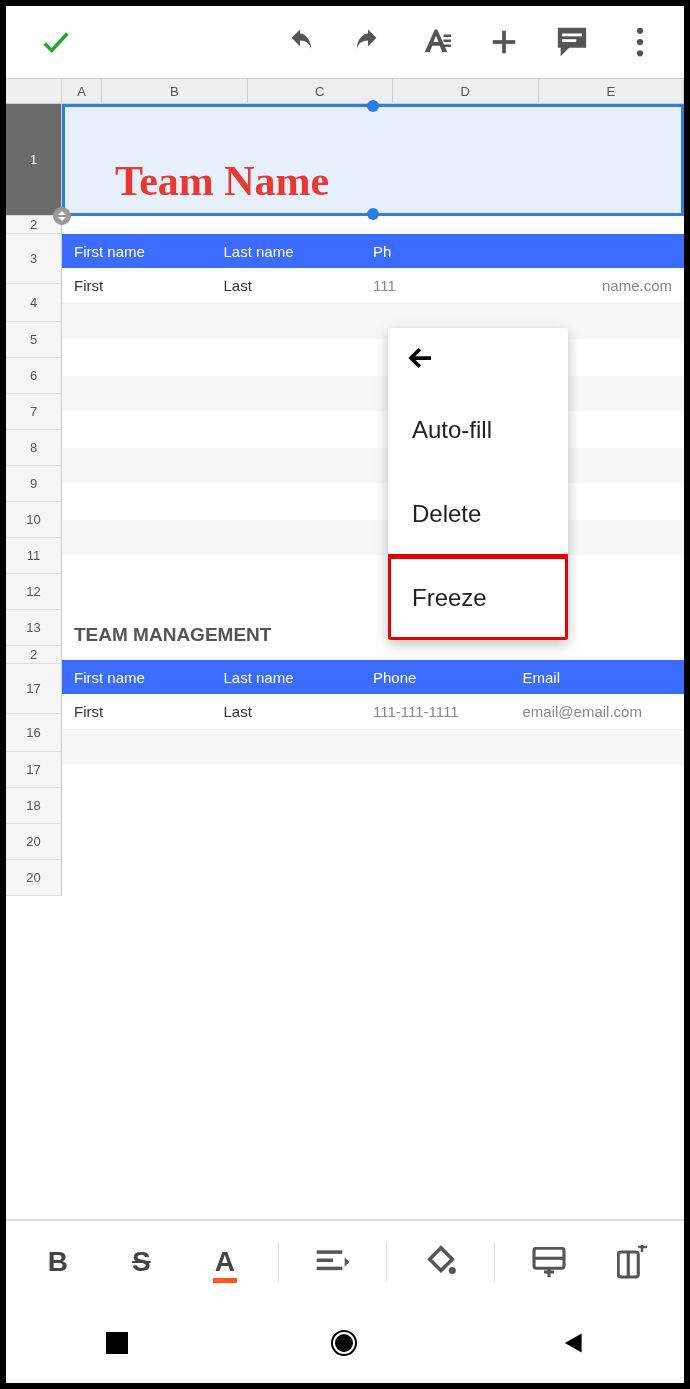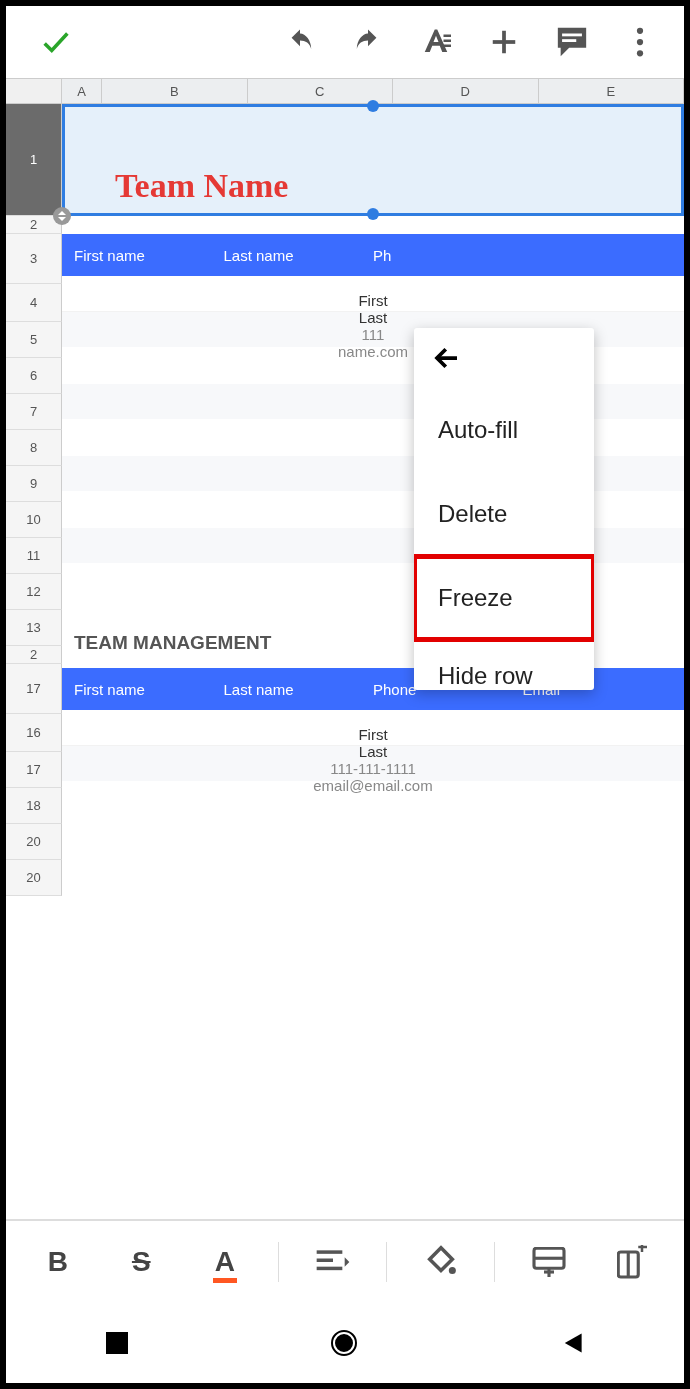--- a/index.html
+++ b/index.html
@@ -61,21 +61,21 @@
     height:112px;
     background:#e5f0fa;
     border:3px solid #2f7de1;
     position:relative;
   }
   .row1-selected .title {
     position:absolute;
     left:50px; bottom:8px;
     font-family: Georgia, 'Times New Roman', serif;
     font-weight: 900;
-    font-size:34px;
+    font-size:42px;
     color:#e53935;
   }
   .sel-handle-top, .sel-handle-bottom {
     position:absolute;
     width:12px; height:12px; background:#2f7de1; border-radius:50%;
     left:50%; transform:translateX(-50%);
   }
   .sel-handle-top { top:-7px; }
   .sel-handle-bottom { bottom:-7px; }
   .drag-handle {
@@ -89,47 +89,46 @@
   .spacer { height:18px; }
   .section-title {
     height:50px;
     padding-left:12px;
     display:flex; align-items:center;
     font-size:19px;
     font-weight:600;
     color:#555;
   }
   .table-header {
-    height:42px;
+    height:34px;
     background:#3b6cff;
     color:#fff;
     display:flex;
     align-items:center;
     padding:0 12px;
     font-size:15px;
   }
   .th-cell { flex:1; }
   .table-row {
     height:36px;
     display:flex;
     align-items:center;
-    padding:16px 12px;
+    padding:4px 12px;
     font-size:15px;
     color:#333;
     border-bottom: 1px solid #f2f2f2;
-    flex-direction: column;
   }
   .td-cell { flex:1; }
   .muted { color:#888; }
   .strip { height:36px; background:#f7f8fa; border-bottom:1px solid #fff; }
   .strip.light { background:#fff; }
   
   .context-menu {
     position:absolute;
-    top:250px; left:408px;
+    top:250px; left:382px;
     width:180px;
     background:#fff;
     box-shadow:0 4px 14px rgba(0,0,0,0.25);
     border-radius:3px;
     overflow:hidden;
     z-index:50;
   }
   .cm-back { height:60px; display:flex; align-items:center; padding-left:18px; font-size:30px; font-weight:bold;}
   .cm-item {
     height:84px;
@@ -313,21 +312,20 @@
   <div class="context-menu">
     <div class="cm-back">
       <svg width="30" height="30" viewBox="0 0 24 24" fill="none" stroke="#000" stroke-width="3">
           <line x1="4" y1="12" x2="20" y2="12"></line>
           <polyline points="11,5 4,12 11,19"></polyline>
         </svg>
     </div>
     <div class="cm-item">Auto-fill</div>
     <div class="cm-item">Delete</div>
     <div class="cm-item freeze">Freeze</div>
-    <div class="cm-item hidden-partial">Hide row</div>
   </div>
 </div>
 
 <div class="bottom-toolbar">
   <div class="bt-btn">
       <span>B</span>
     </div>
   <div class="bt-btn">
       <span class="strike-char">S</span>
     </div>

